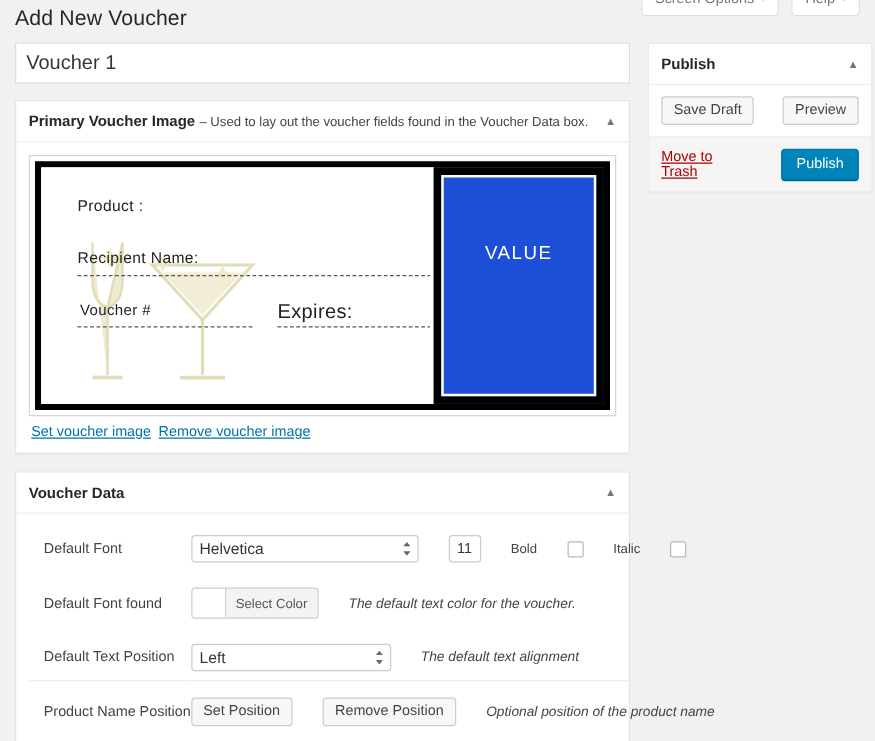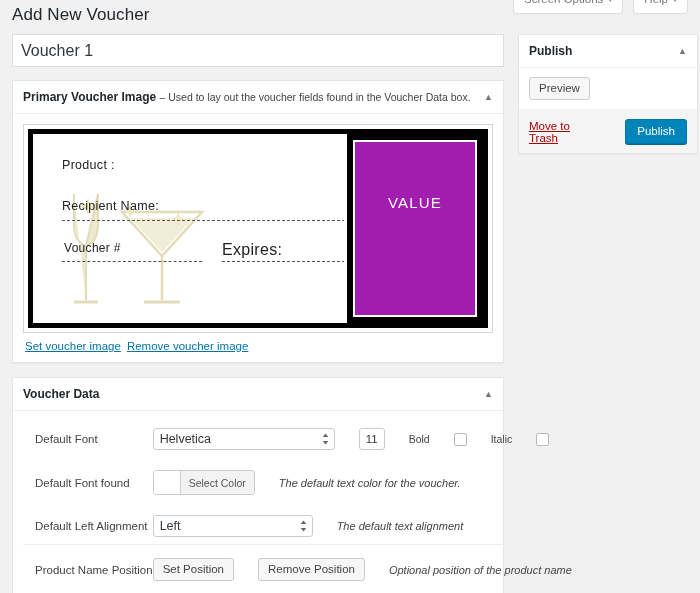--- a/index.html
+++ b/index.html
@@ -155,21 +155,21 @@
     position: relative;
     flex: 0 0 136px;
     background: #000;
     border: 4px solid #000;
     box-sizing: border-box;
   }
   .vc-right-inner {
     position: absolute;
     inset: 2px;
     border: 2px solid #fff;
-    background: #a21caf;
+    background: #1d4ed8;
     display: flex;
     align-items: flex-start;
     justify-content: center;
     box-sizing: border-box;
   }
   .value-text {
     color: #fff;
     font-size: 15px;
     letter-spacing: 1.2px;
     font-family: "Liberation Sans", sans-serif;
@@ -537,21 +537,21 @@
                     <span class="color-picker">
                       <span class="color-swatch"></span>
                       <span class="color-btn-text">Select Color</span>
                     </span>
                     <span class="desc-text">The default text color for the voucher.</span>
                   </div>
                 </td>
               </tr>
 
               <tr class="row-gap">
-                <td class="label-cell">Default Left Alignment</td>
+                <td class="label-cell">Default Text Position</td>
                 <td>
                   <div class="ctrl-row">
                     <span class="select-wrap">
                       <select class="wp-select sel-align">
                         <option>Left</option>
                       </select>
                       <svg class="stepper" viewBox="0 0 7 12">
                         <path d="M3.5 0.5 L6.3 4 L0.7 4 Z" fill="#666"></path>
                         <path d="M3.5 11.5 L0.7 8 L6.3 8 Z" fill="#666"></path>
                       </svg>
@@ -590,20 +590,21 @@
 
     </div>
 
     <div class="col-side">
       <div class="postbox">
         <div class="postbox-header">
           <div class="postbox-title">Publish</div>
           <span class="toggle-arrow">▲</span>
         </div>
         <div class="publish-actions">
+          <button class="sec-btn">Save Draft</button>
           <button class="sec-btn">Preview</button>
         </div>
         <div class="publish-footer">
           <a href="#" class="trash-link">Move to Trash</a>
           <button class="btn-primary">Publish</button>
         </div>
       </div>
     </div>
 
   </div>

